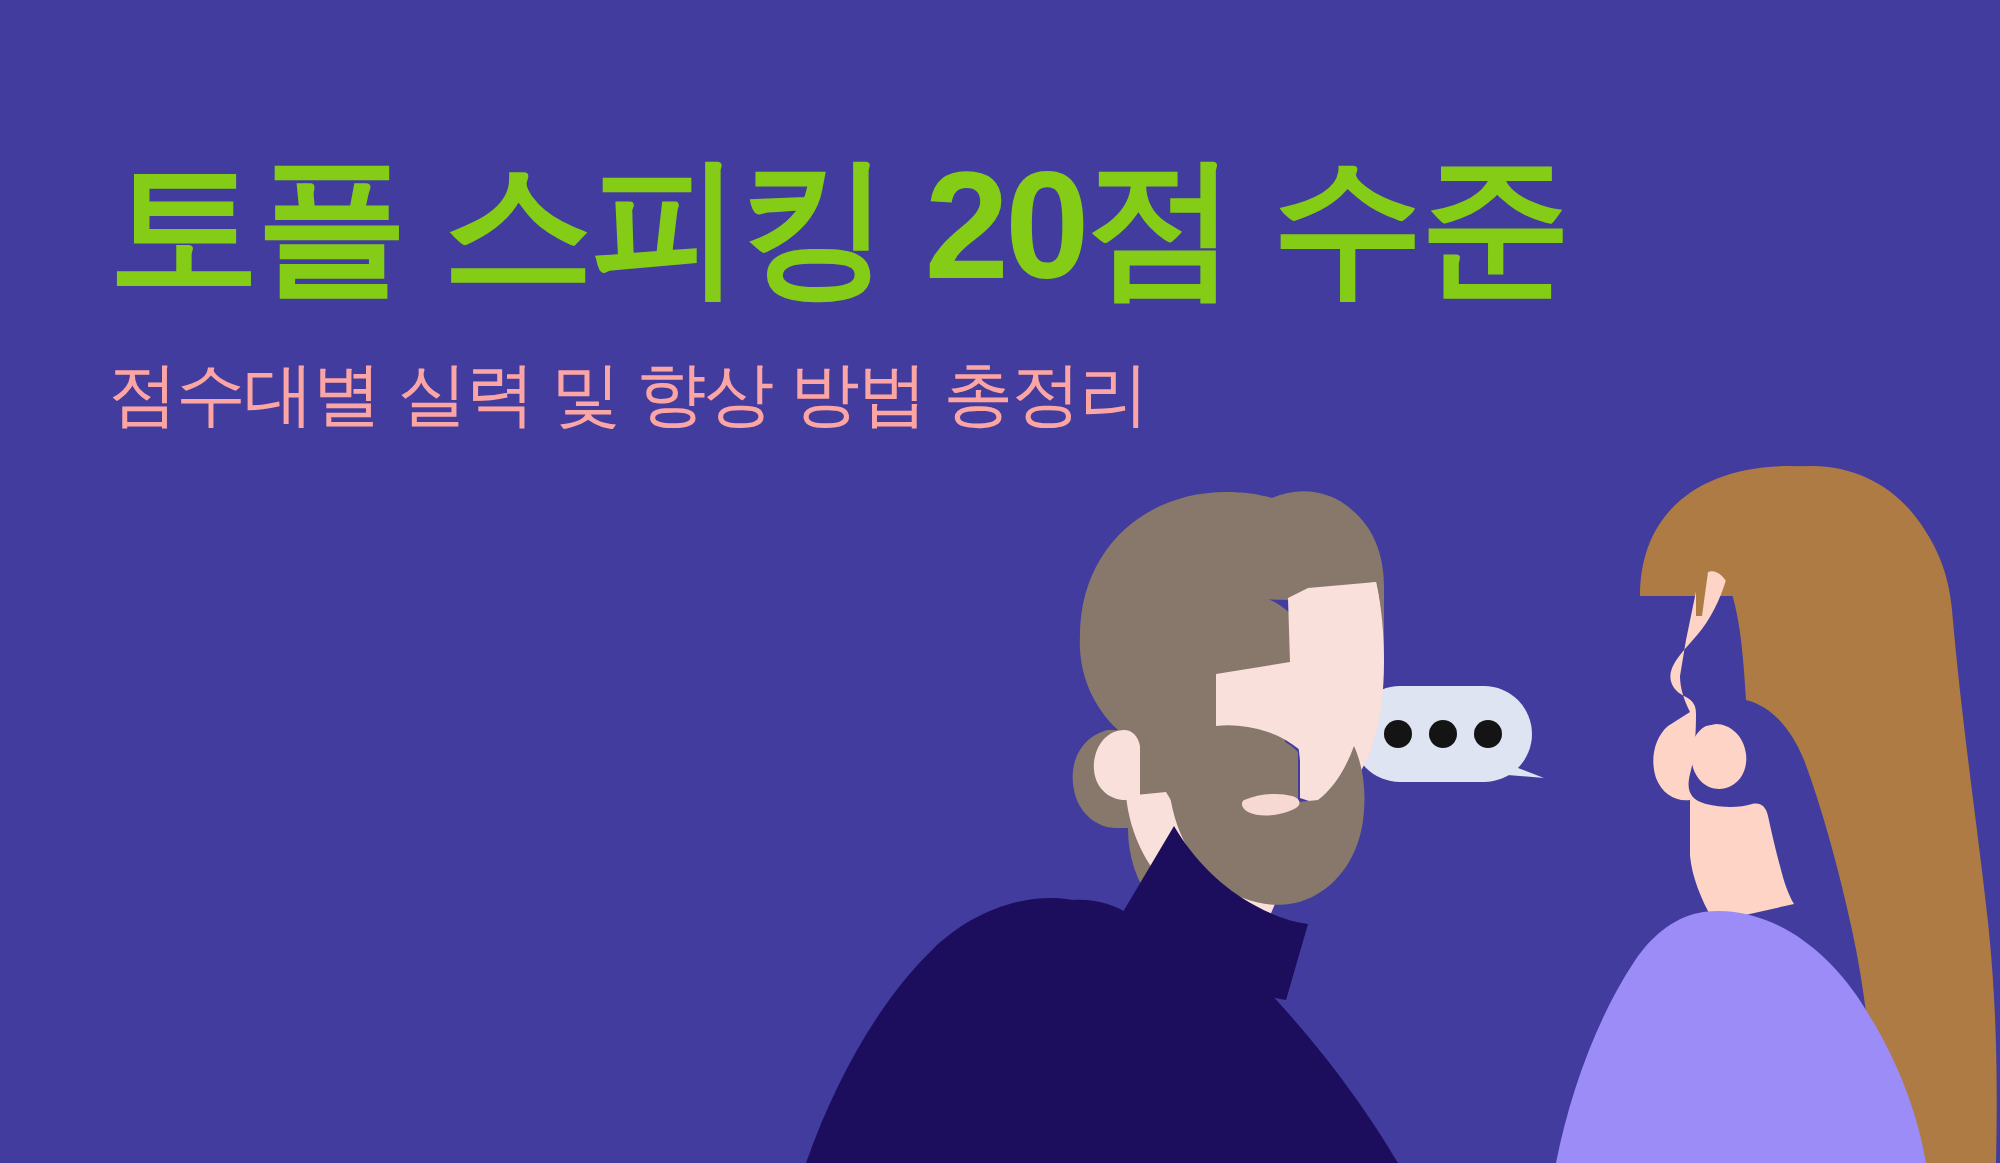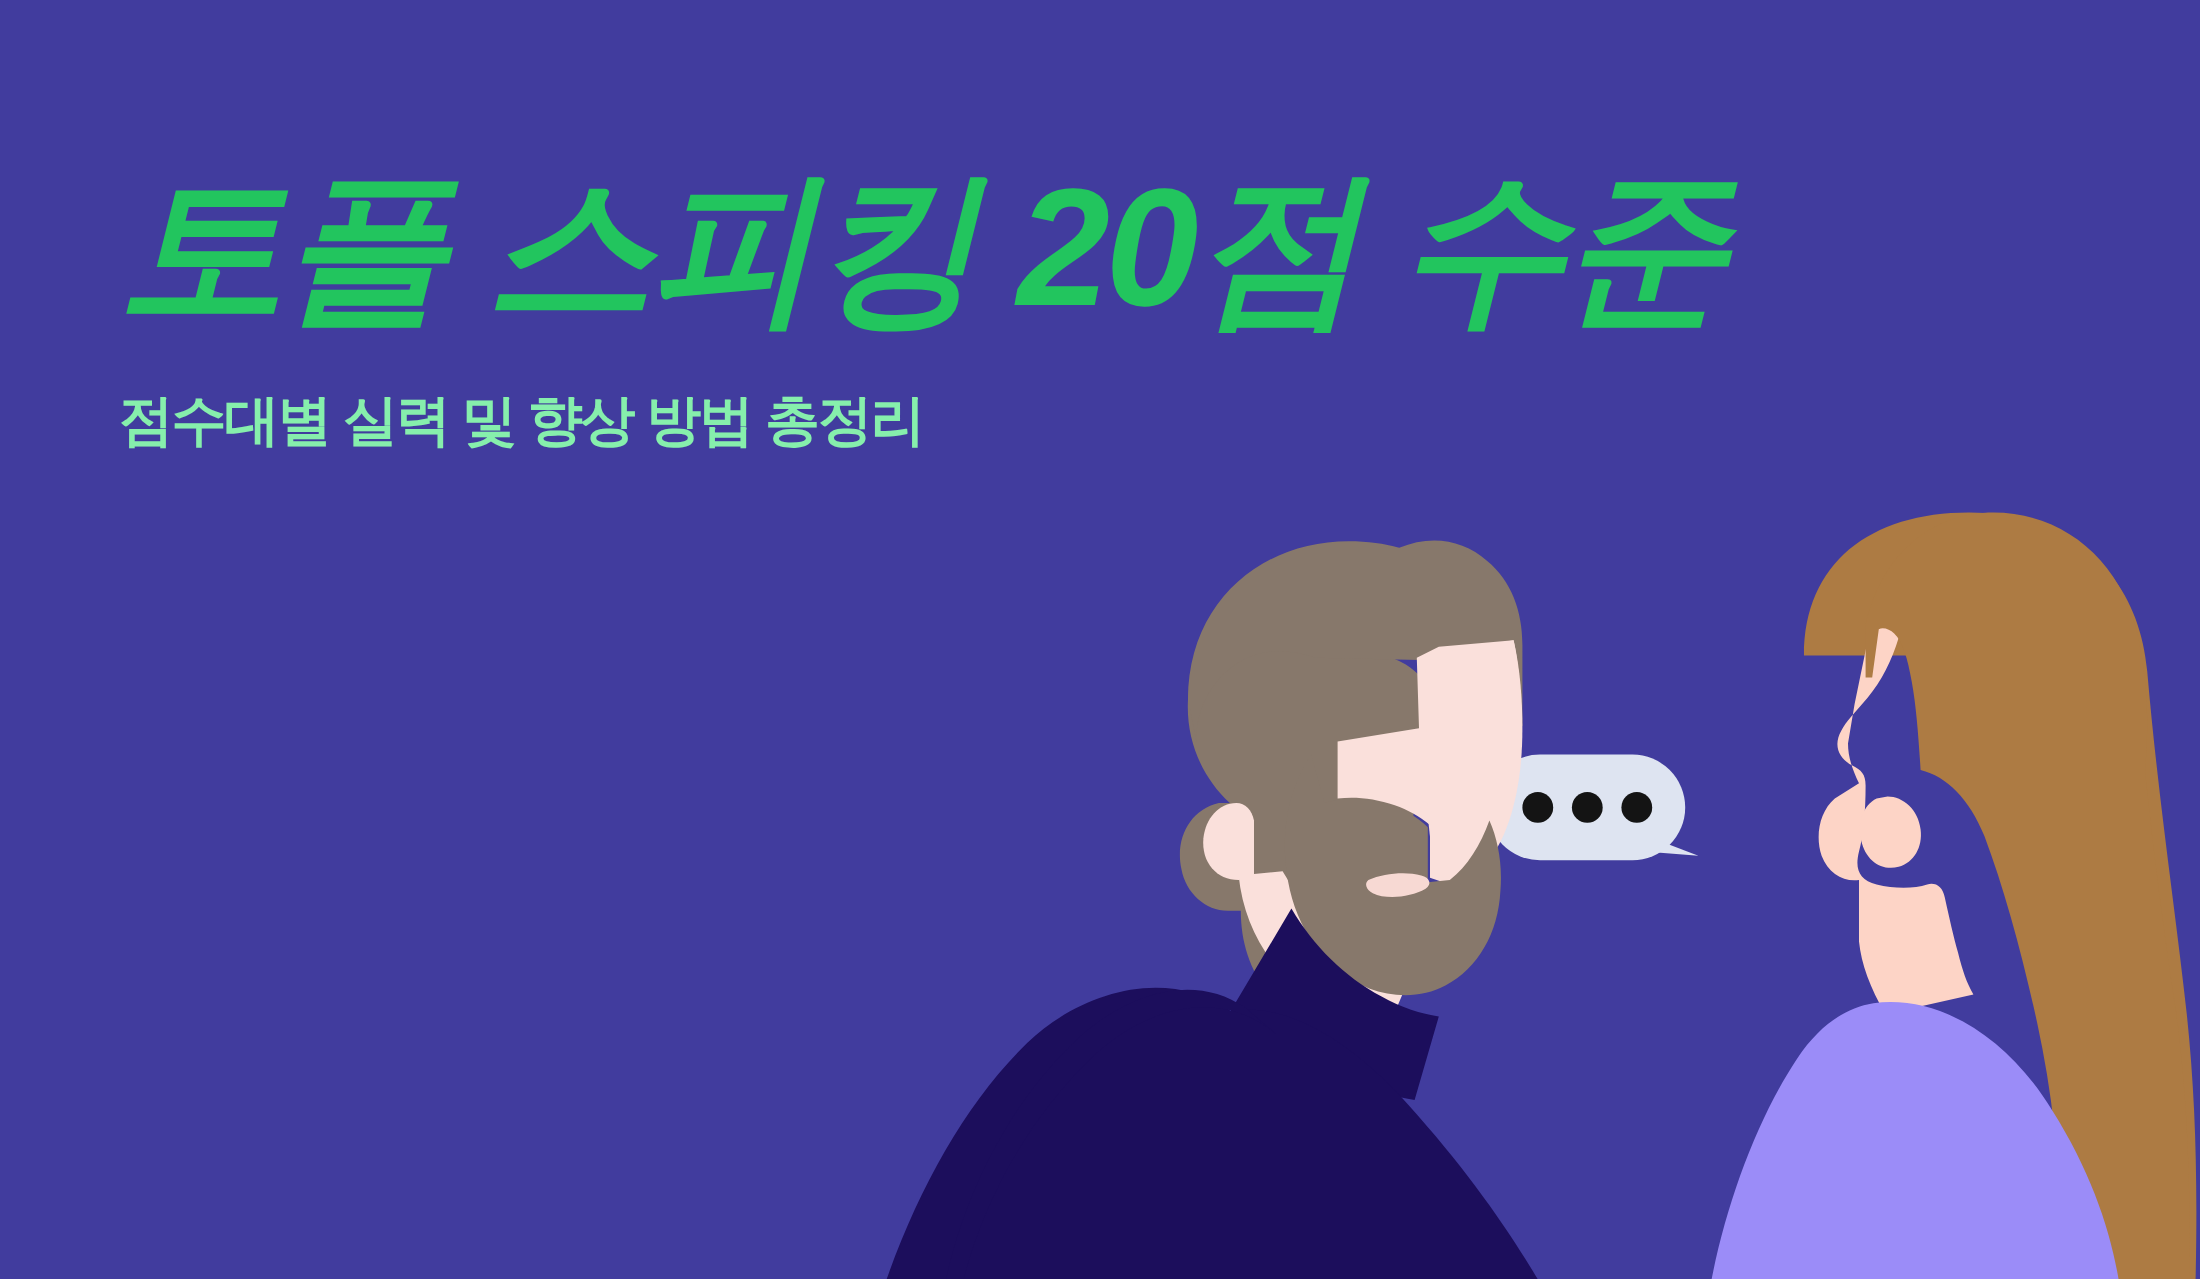--- a/index.html
+++ b/index.html
@@ -24,31 +24,30 @@
     top: 140px;
     width: 1500px;
     z-index: 40;
   }
   .headline {
     margin: 0;
     font-size: 152px;
     line-height: 1.12;
     font-weight: 700;
     letter-spacing: -4px;
-    color: #22c55e;
+    color: #84cc16;
     white-space: nowrap;
-    font-style: italic;
   }
   .subhead {
     margin: 42px 0 0 0;
-    font-size: 50px;
+    font-size: 70px;
     line-height: 1.2;
-    font-weight: 700;
+    font-weight: 400;
     letter-spacing: -2px;
-    color: #86efac;
+    color: #fca5a5;
     white-space: nowrap;
   }
 
   
   .illustration {
     position: absolute;
     left: 0;
     top: 0;
     width: 2000px;
     height: 1163px;

